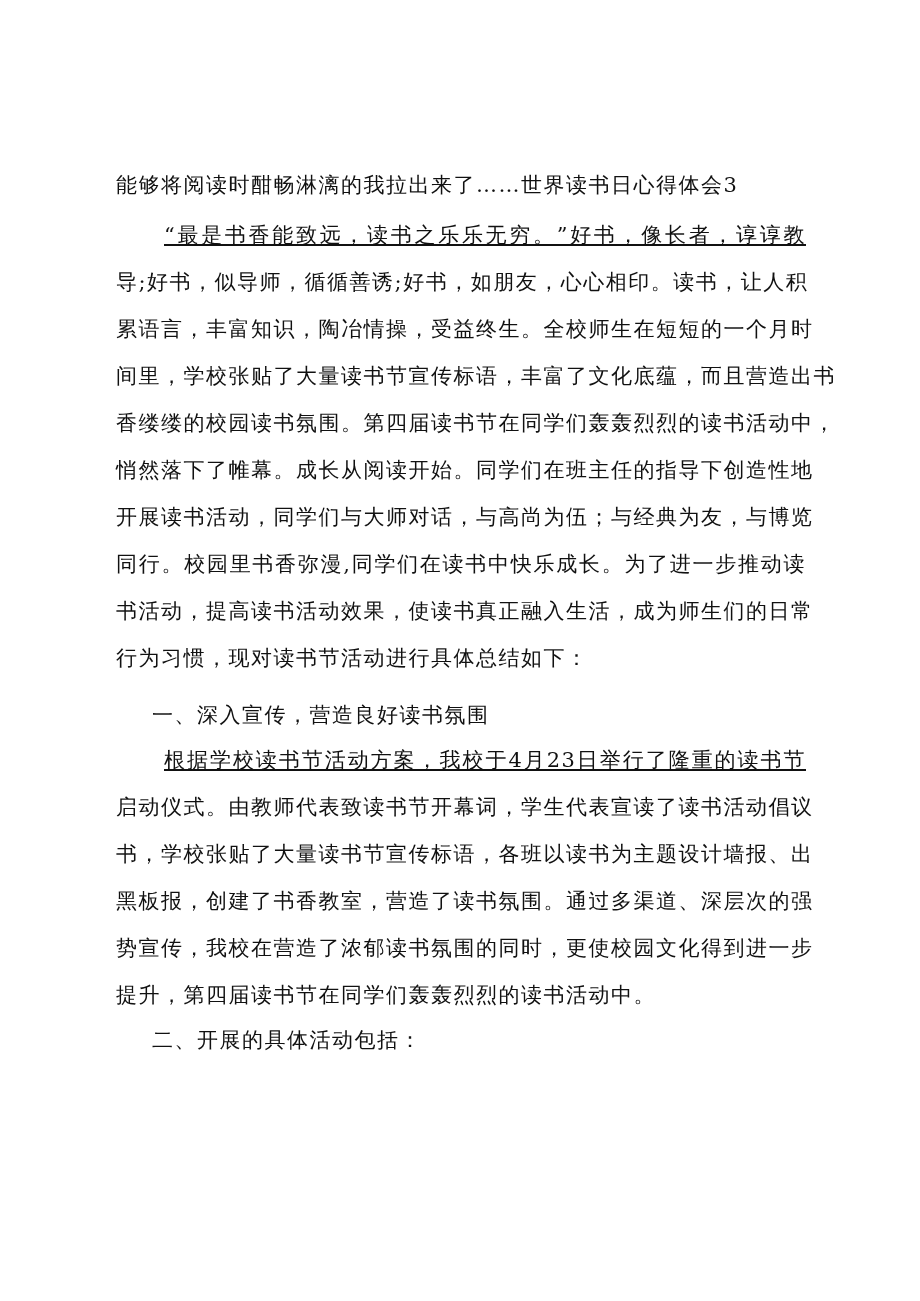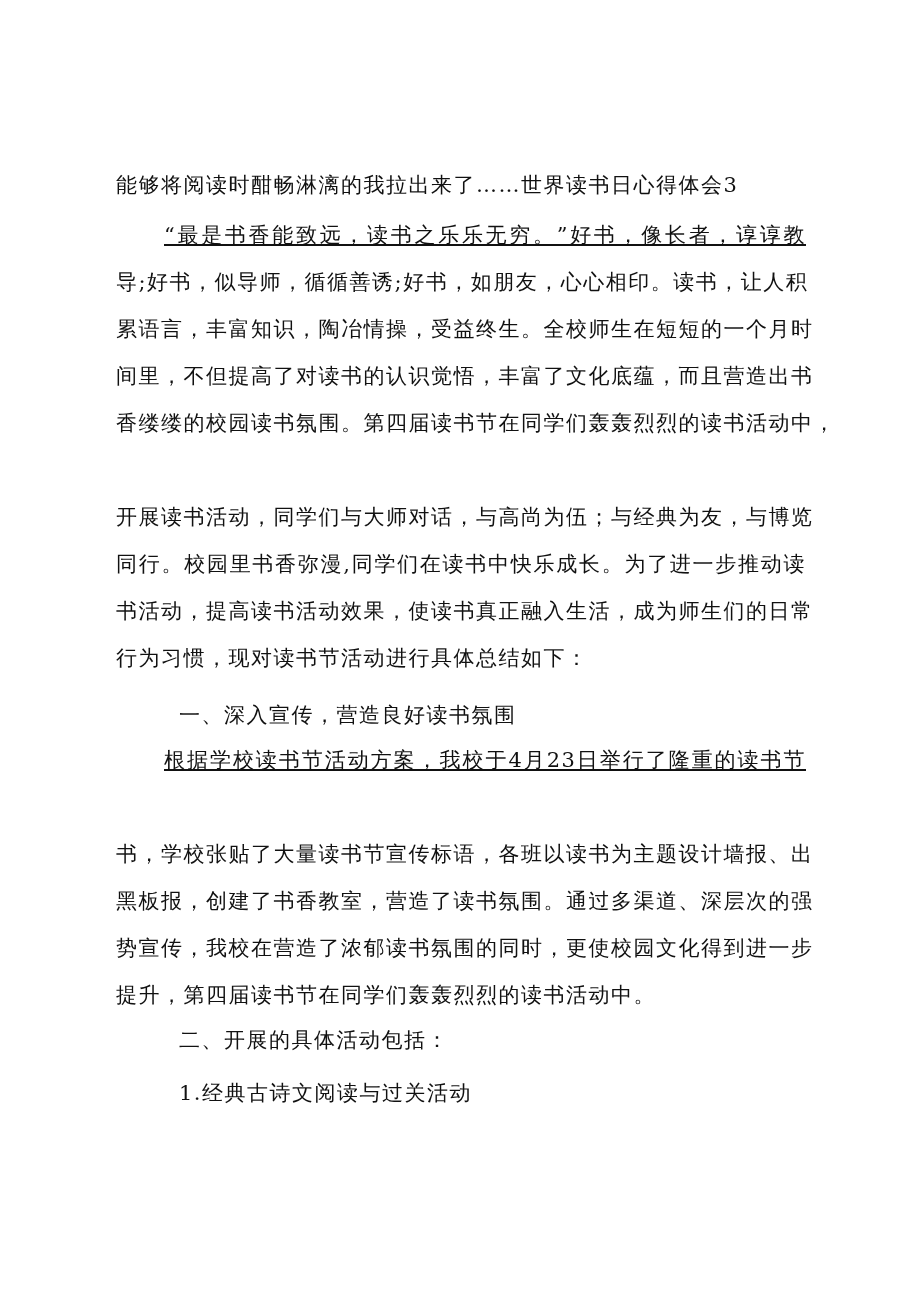--- a/index.html
+++ b/index.html
@@ -16,37 +16,38 @@
       width: 690px;
       font-size: 21px;
       line-height: 30px;
       white-space: nowrap;
       letter-spacing: 1.5px;
       text-align: justify;
       text-align-last: justify;
     }
     .line.last { text-align-last: left; }
     .line.indent { left: 164px; width: 642px; text-decoration: underline; }
-    .line.heading { left: 179px; width: auto; text-align-last: left; }
+    .line.heading { left: 152px; width: auto; text-align-last: left; }
   </style>
 </head>
 <body>
 
 <div class="page">
   <div class="line last" style="top:170px">能够将阅读时酣畅淋漓的我拉出来了……世界读书日心得体会3</div>
   <div class="line indent" style="top:220px">“最是书香能致远，读书之乐乐无穷。”好书，像长者，谆谆教</div>
   <div class="line" style="top:267px">导;好书，似导师，循循善诱;好书，如朋友，心心相印。读书，让人积</div>
   <div class="line" style="top:314px">累语言，丰富知识，陶冶情操，受益终生。全校师生在短短的一个月时</div>
-  <div class="line" style="top:361px">间里，不但提高了对读书的认识觉悟，丰富了文化底蕴，而且营造出书</div>
+  <div class="line" style="top:361px">间里，学校张贴了大量读书节宣传标语，丰富了文化底蕴，而且营造出书</div>
   <div class="line" style="top:408px">香缕缕的校园读书氛围。第四届读书节在同学们轰轰烈烈的读书活动中，</div>
+  <div class="line" style="top:455px">悄然落下了帷幕。成长从阅读开始。同学们在班主任的指导下创造性地</div>
   <div class="line" style="top:502px">开展读书活动，同学们与大师对话，与高尚为伍；与经典为友，与博览</div>
   <div class="line" style="top:549px">同行。校园里书香弥漫,同学们在读书中快乐成长。为了进一步推动读</div>
   <div class="line" style="top:596px">书活动，提高读书活动效果，使读书真正融入生活，成为师生们的日常</div>
   <div class="line last" style="top:643px">行为习惯，现对读书节活动进行具体总结如下：</div>
   <div class="line heading" style="top:700px">一、深入宣传，营造良好读书氛围</div>
   <div class="line indent" style="top:745px">根据学校读书节活动方案，我校于4月23日举行了隆重的读书节</div>
+  <div class="line" style="top:792px">启动仪式。由教师代表致读书节开幕词，学生代表宣读了读书活动倡议</div>
   <div class="line" style="top:839px">书，学校张贴了大量读书节宣传标语，各班以读书为主题设计墙报、出</div>
   <div class="line" style="top:886px">黑板报，创建了书香教室，营造了读书氛围。通过多渠道、深层次的强</div>
   <div class="line" style="top:933px">势宣传，我校在营造了浓郁读书氛围的同时，更使校园文化得到进一步</div>
   <div class="line last" style="top:980px">提升，第四届读书节在同学们轰轰烈烈的读书活动中。</div>
   <div class="line heading" style="top:1025px">二、开展的具体活动包括：</div>
-  <div class="line heading" style="top:1078px">1.经典古诗文阅读与过关活动</div>
 </div>
 
 </body></html>

